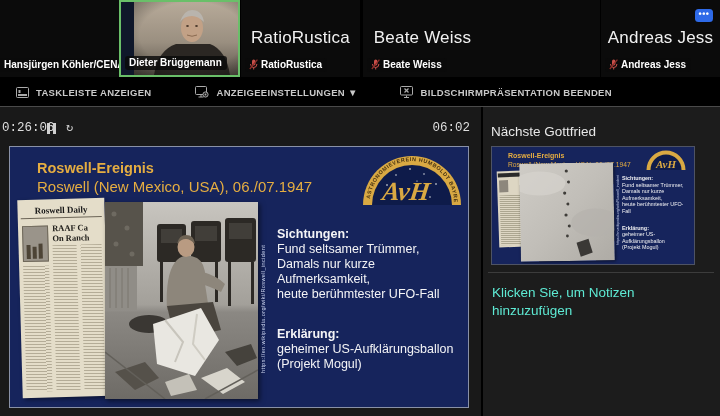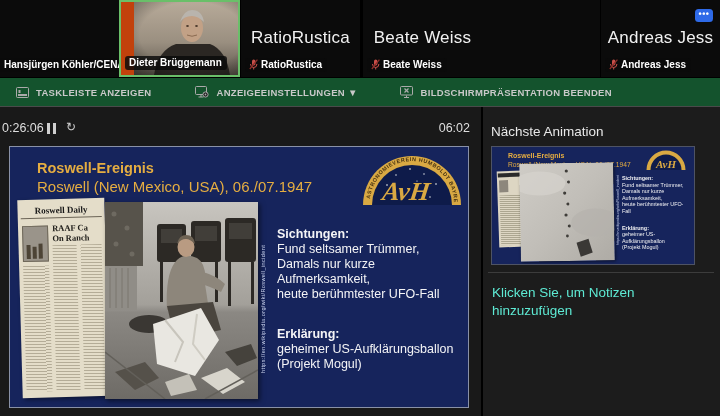--- a/index.html
+++ b/index.html
@@ -8,40 +8,40 @@
   #stage { position:relative; width:720px; height:416px; background:#141414; overflow:hidden; }
 
   
   .filmstrip { position:absolute; left:0; top:0; width:720px; height:78px; background:#000; }
   .tile { position:absolute; top:0; height:77px; width:119px; background:#0b0b0b; overflow:hidden; }
   .tile .bigname { position:absolute; left:0; right:0; top:28px; text-align:center;
     color:#f1f1f1; font-size:17px; font-weight:500; letter-spacing:.2px; white-space:nowrap; }
   .namechip { position:absolute; left:4px; bottom:5px; background:rgba(10,10,10,.82);
     border-radius:3px; padding:1px 5px 2px 4px; display:flex; align-items:center; gap:3px;
     color:#fff; font-size:10px; font-weight:600; white-space:nowrap; }
-  .tile-video { border:2px solid #6abf69; background:#c2410c;padding-left:13px; }
+  .tile-video { border:2px solid #6abf69; background:#0f172a;padding-left:13px; }
   .tile-video svg { display:block; }
   .more-btn { position:absolute; right:7px; top:9px; width:18px; height:13px; background:#2e6ae8;
     border-radius:3.5px; color:#fff; font-size:9px; line-height:11px; text-align:center;
     font-weight:700; letter-spacing:.5px; }
 
   
-  .toolbar { position:absolute; left:0; top:78px; width:720px; height:29px; background:#14532d;
+  .toolbar { position:absolute; left:0; top:78px; width:720px; height:29px; background:#000000;
     border-bottom:1px solid #4a4a4a; display:flex; align-items:center; }
   .tb-item { display:flex; align-items:center; gap:7px; color:#c9c9c9; font-size:9.5px;
     font-weight:700; letter-spacing:.3px; white-space:nowrap; }
   .tb-item svg { flex:0 0 auto; }
   #tb1 { margin-left:16px; } #tb2 { margin-left:44px;text-align:center; } #tb3 { margin-left:42px; }
 
   
   .pv-left { position:absolute; left:0; top:107px; width:481px; height:309px; background:#191919; }
   .pv-right { position:absolute; left:483px; top:107px; width:237px; height:309px; background:#1c1c1c; }
   .vdivider { position:absolute; left:481px; top:107px; width:2px; height:309px; background:#000; }
 
-  .timer-row { position:absolute; left:0; top:118px; width:481px; height:22px; color:#dedede; }
+  .timer-row { position:absolute; left:0; top:118px; width:481px; height:22px; color:#dedede;font-family:Liberation Mono, monospace; }
   .timer-txt { position:absolute; left:2px; top:3px; font-size:12.5px; }
   .pause-btn { position:absolute; left:47px; top:5px; width:10px; height:11px; }
   .pause-btn i { position:absolute; top:0; width:3px; height:11px; background:#cfcfcf; }
   .pause-btn i.b2 { left:6px; }
   .restart-btn { position:absolute; left:66px; top:2px; font-size:12px; color:#cfcfcf; font-style:normal; }
   .clock-txt { position:absolute; right:11px; top:3px; font-size:12.5px; }
 
   
   .slide { position:absolute; left:10px; top:147px; width:458px; height:260px; background:#16245c;
     outline:1px solid rgba(175,185,215,.75); overflow:hidden; }
@@ -328,21 +328,21 @@
           <circle cx="74" cy="33" r="0.8"></circle>
           <circle cx="40" cy="44" r="0.7"></circle>
         <circle cx="68" cy="46" r="0.7"></circle>
           <circle cx="55" cy="30" r="0.6"></circle>
           <circle cx="30" cy="48" r="0.6"></circle>
       </g>
       <text x="50" y="49" text-anchor="middle" font-family="Liberation Serif, serif" font-style="italic" font-weight="700" font-size="26" fill="#d9a943" transform="skewX(-8)">AvH</text>
     </svg>
   </div>
 
-  <div class="np-header">Nächste Animation</div>
+  <div class="np-header">Nächste Gottfried</div>
 
   <div class="thumb">
     <div class="t-title">Roswell-Ereignis</div>
     <div class="t-subtitle">Roswell (New Mexico, USA), 06./07.1947</div>
 
     <div class="t-npaper">
       <div class="m"></div>
         <div class="p"></div>
         <div class="c"></div>
     </div>

